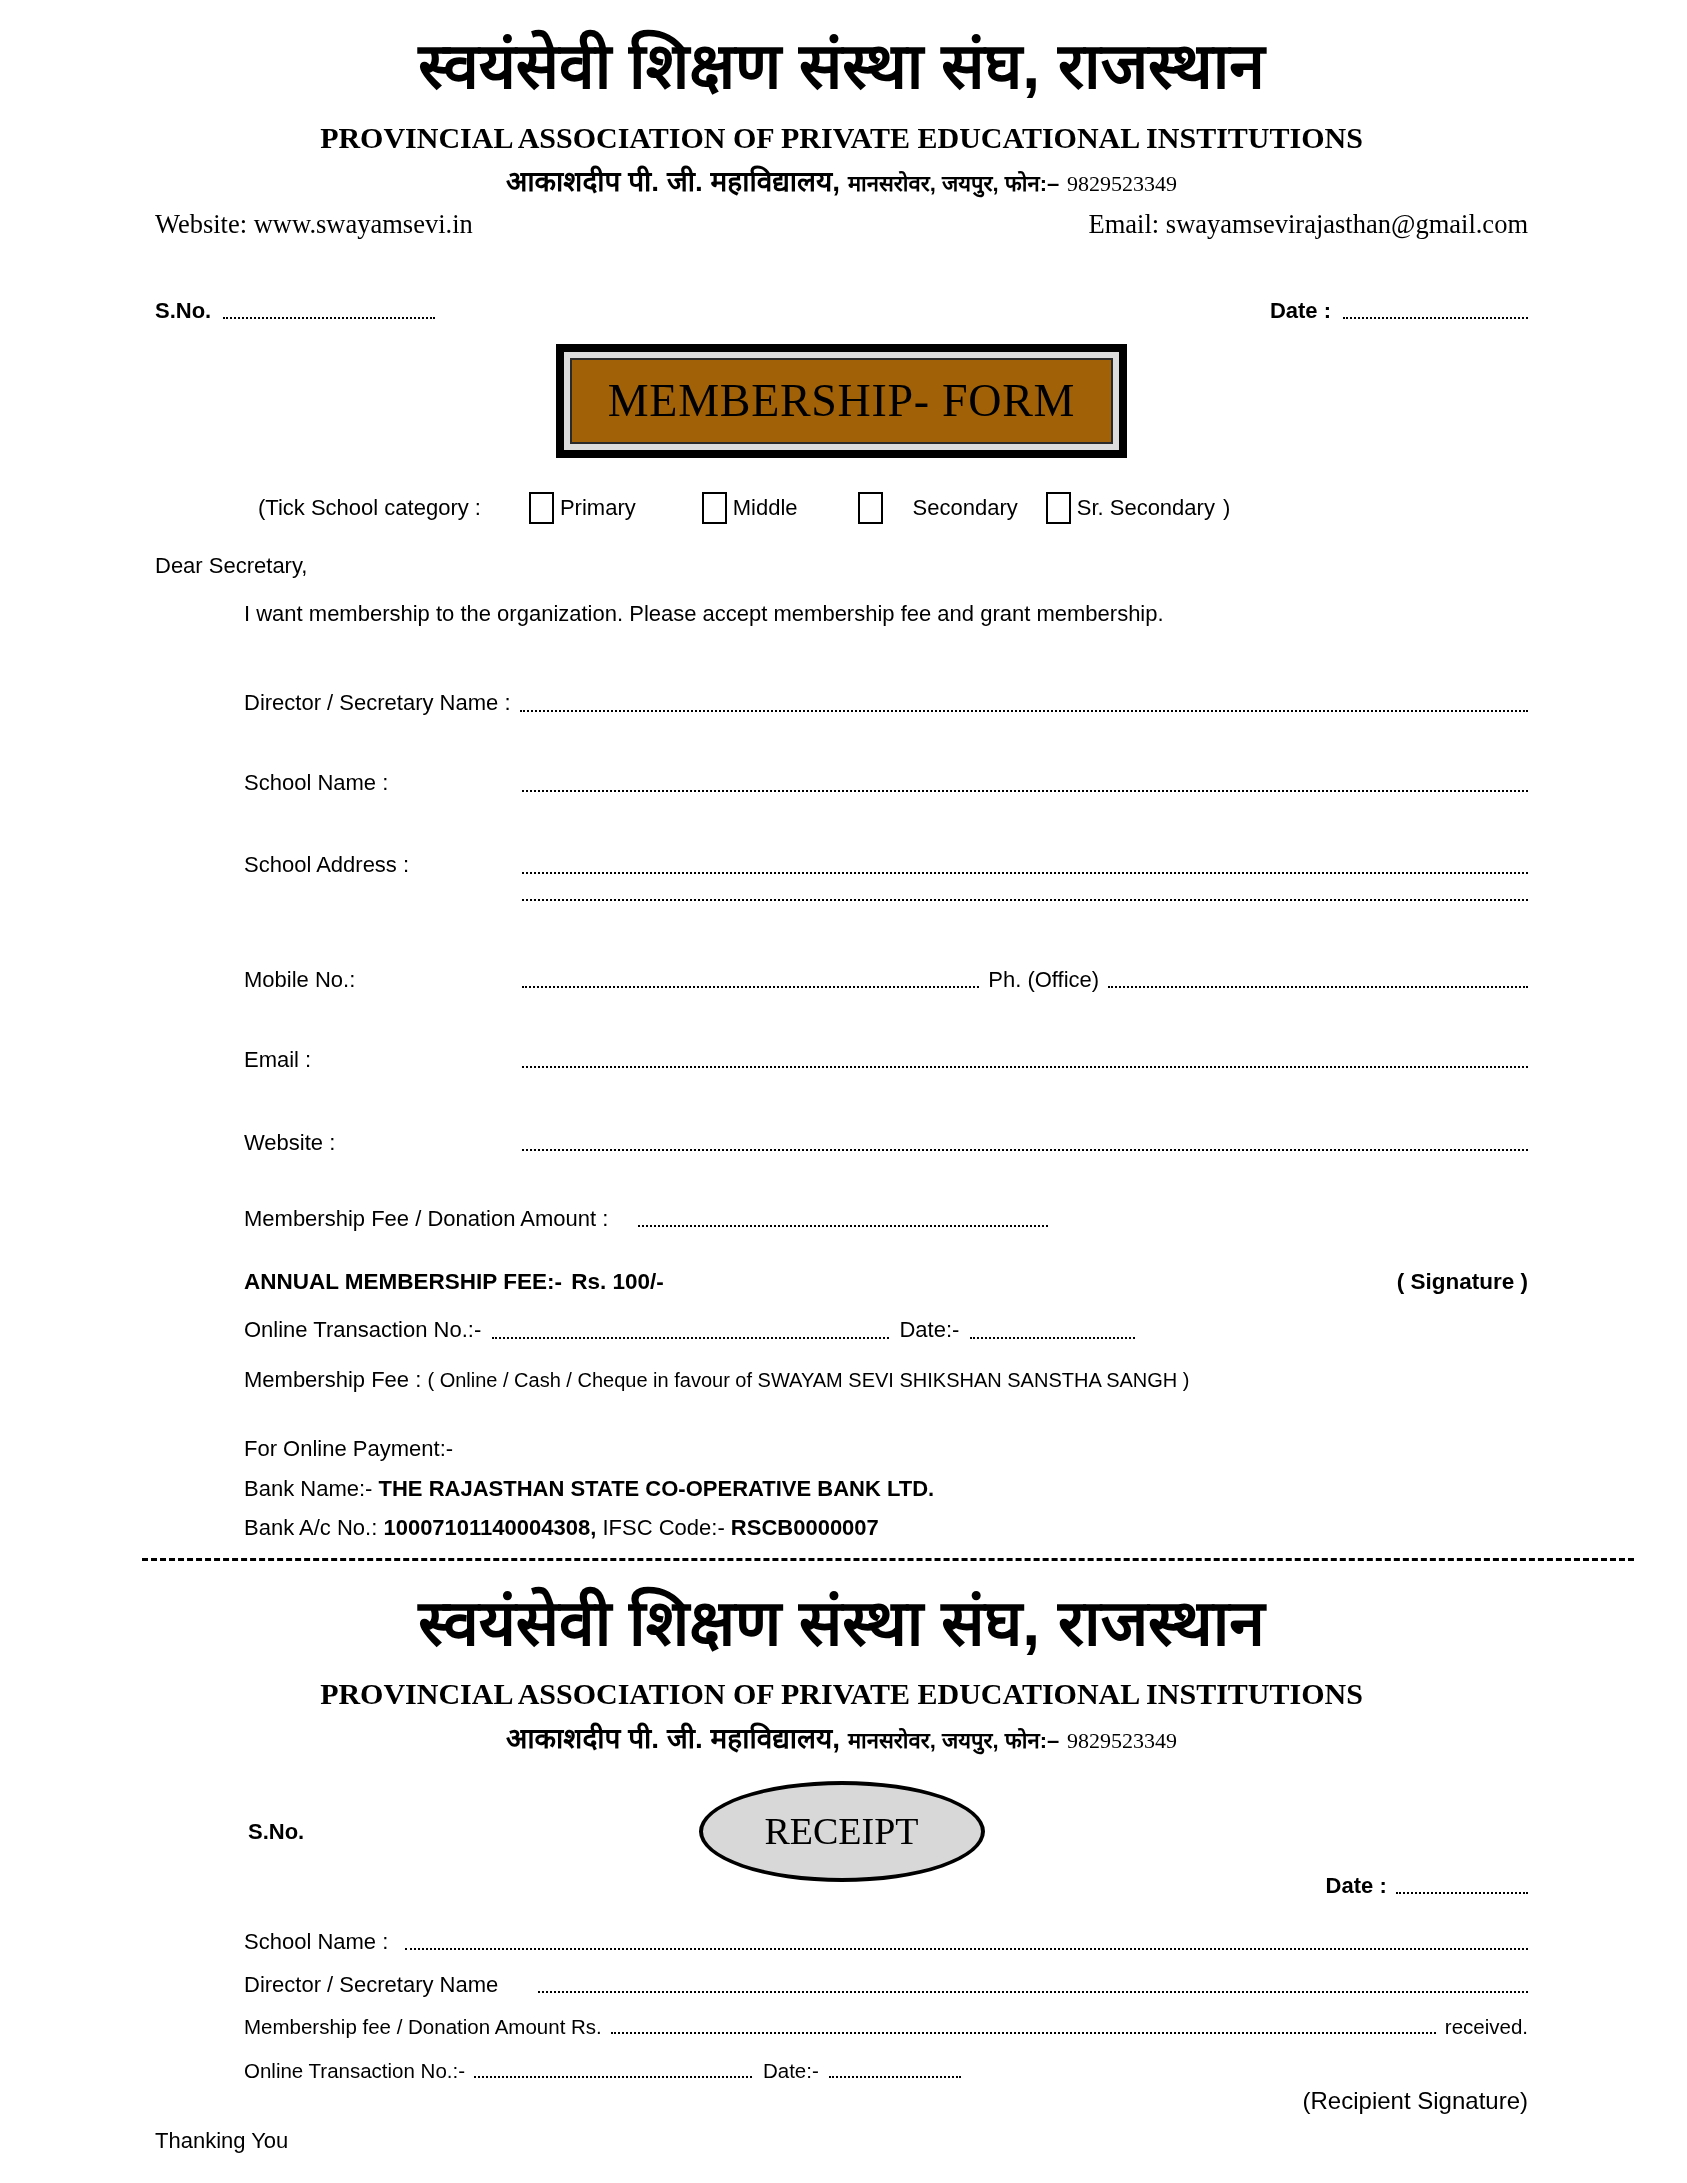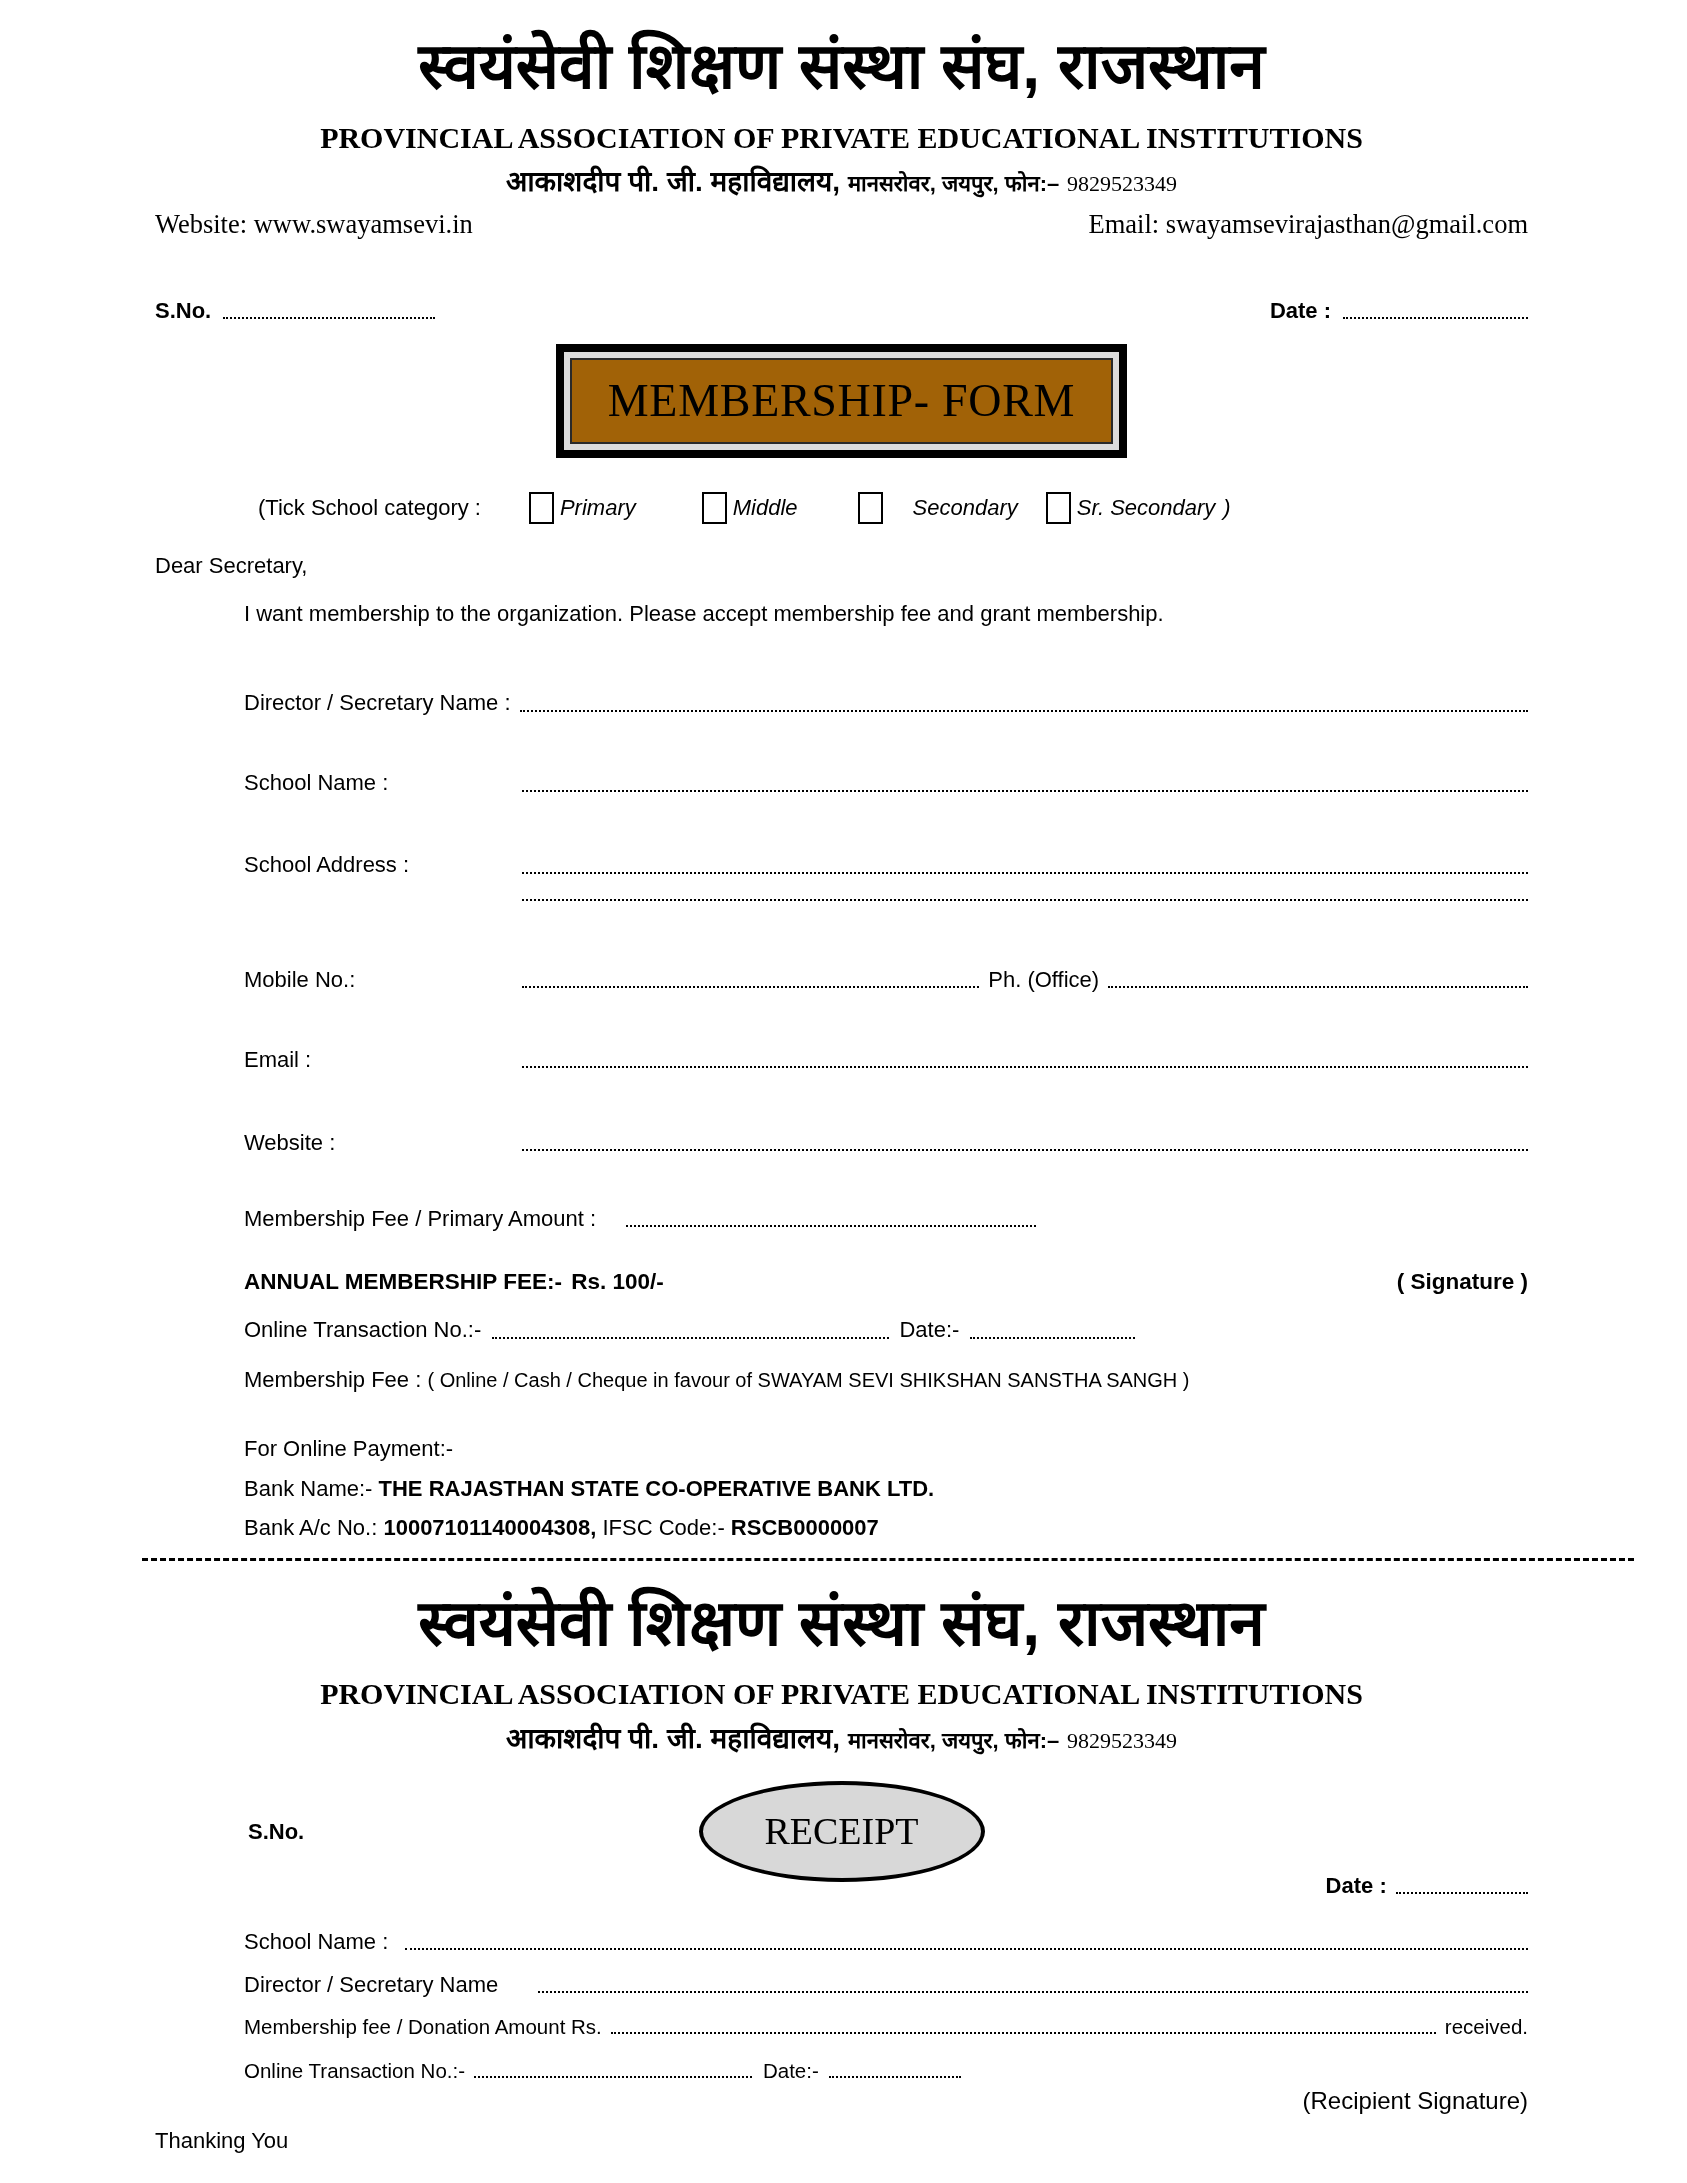--- a/index.html
+++ b/index.html
@@ -27,21 +27,21 @@
   .sno-row { margin-top: 58px; display: flex; justify-content: space-between; align-items: flex-end; }
   .group { display: flex; align-items: flex-end; gap: 12px; }
 
   .formbox-wrap  { display: flex; justify-content: center; margin-top: 20px; }
   .formbox-outer { border: 8.6px solid #000; background: #dcdcdc; padding: 6px; }
   .formbox-inner { border: 2px solid #2a2a2a; background: #a16207; padding: 14.6px 36px;
                    font-family: "Liberation Serif", serif; font-size: 46px; letter-spacing: 0.7px; white-space: nowrap; }
 
   .cat-row { margin-top: 34px; margin-left: 103px; display: flex; align-items: center; }
   .cat-prompt { margin-right: 48px; }
-  .cat-group { display: flex; align-items: center; font-style: italic; }
+  .cat-group { display: flex; align-items: center; }
   .cb { width: 25px; height: 32px; border: 2.6px solid #000; background: #fff; margin-right: 6px; flex: 0 0 auto; }
   .gap100 { margin-right: 66px; } .gap90 { margin-right: 60px; } .gap42 { margin-right: 28px; gap: 24px; }
   .paren { margin-left: 8px; }
 
   .dear    { margin-top: 29px; }
   .request { margin-top: 22.5px; margin-left: 89px; }
 
   .field { margin-left: 89px; display: flex; align-items: flex-end; }
   .lbl   { white-space: nowrap; }
   .lbl420 { min-width: 278px; }
@@ -187,21 +187,21 @@
     <span class="lbl lbl420">Email :</span>
     <span class="dots grow"></span>
   </div>
 
   <div class="field mt-website">
     <span class="lbl lbl420">Website :</span>
     <span class="dots grow"></span>
   </div>
 
   <div class="field mt-feeamt">
-    <span class="lbl" style="margin-right:30px">Membership Fee / Primary Amount :</span>
+    <span class="lbl" style="margin-right:30px">Membership Fee / Donation Amount :</span>
     <span class="dots w620"></span>
   </div>
 
   <div class="annual">
     <span class="annual-left">
       <span>ANNUAL MEMBERSHIP FEE:-</span>
       <span>Rs. 100/-</span>
     </span>
     <span>( Signature )</span>
   </div>

